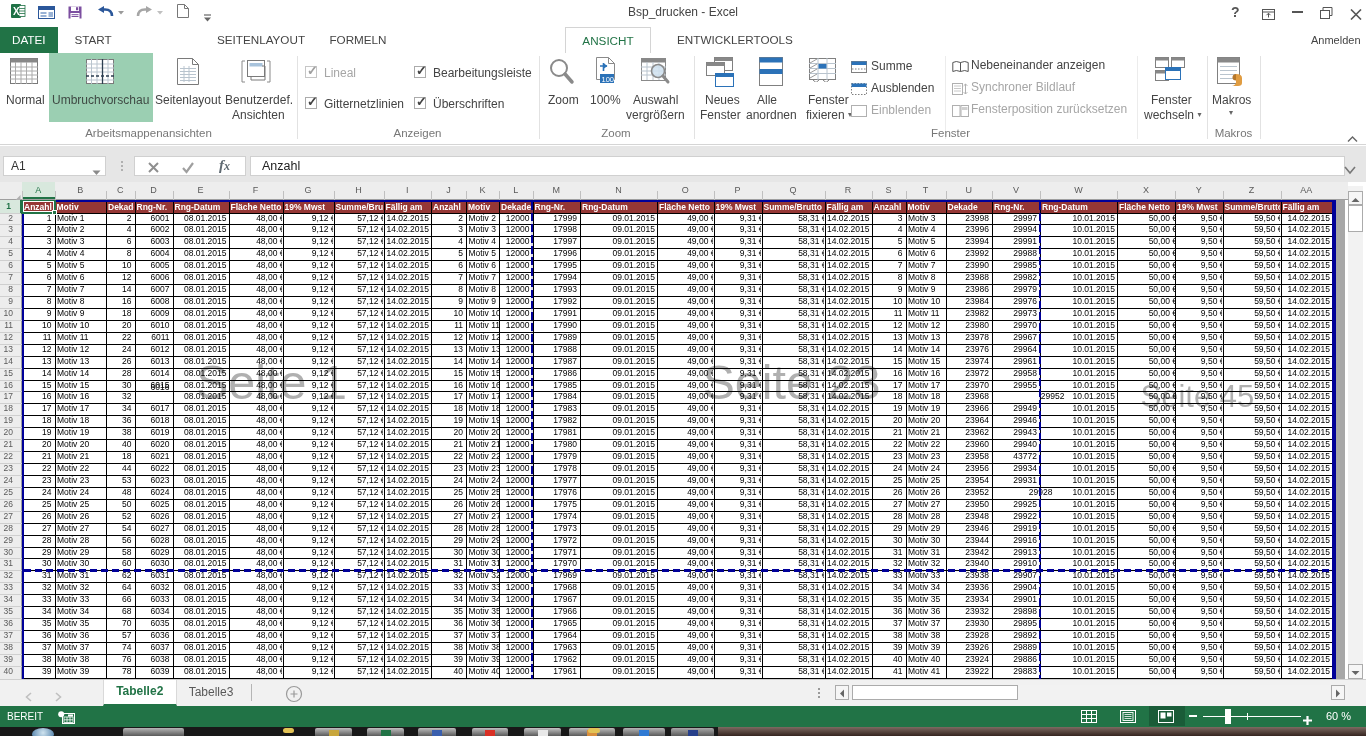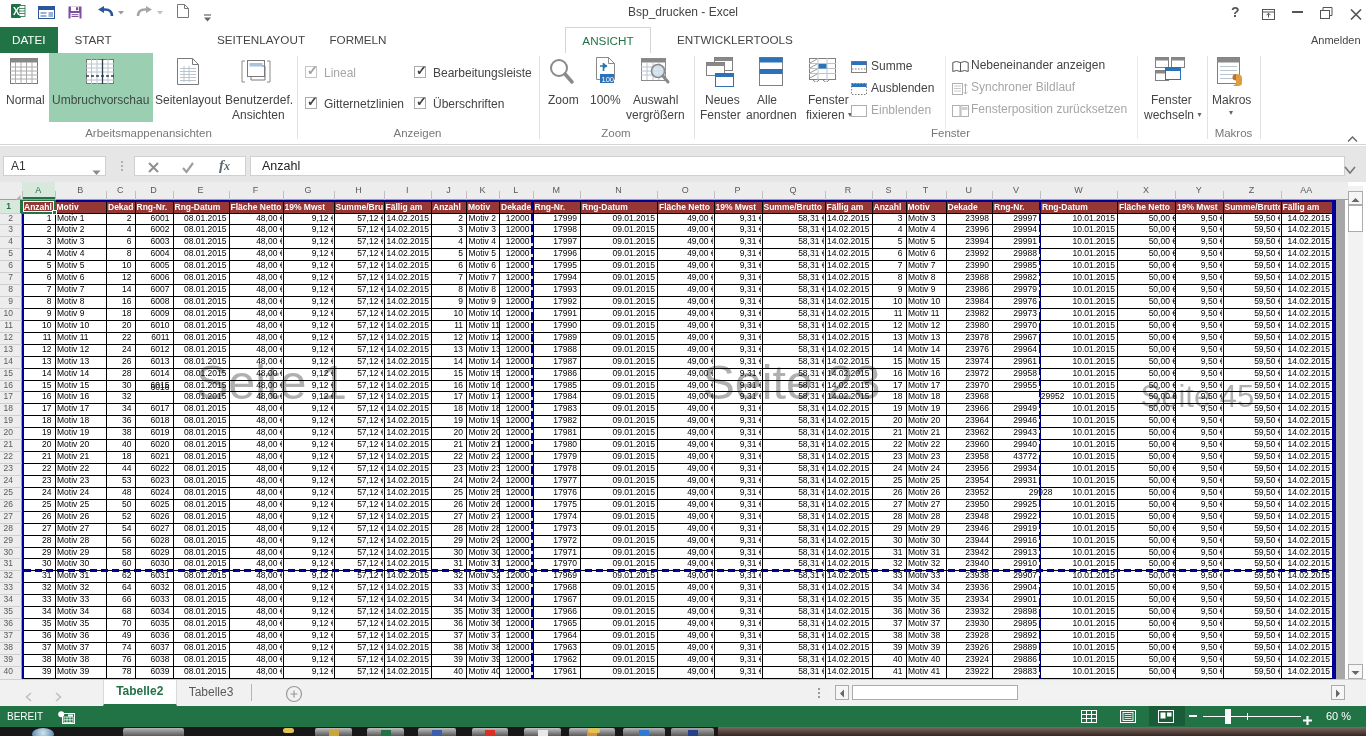--- a/index.html
+++ b/index.html
@@ -1362,21 +1362,21 @@
 <div class="cell txt" style="left:905.5px;top:418.12px;width:39.5px;height:11.93px;line-height:11.93px">Motiv 37</div>
 <div class="cell num" style="left:945.5px;top:418.12px;width:46.0px;height:11.93px;line-height:11.93px">23930</div>
 <div class="cell num" style="left:992px;top:418.12px;width:47.5px;height:11.93px;line-height:11.93px">29895</div>
 <div class="cell date" style="left:1040px;top:418.12px;width:76.5px;height:11.93px;line-height:11.93px">10.01.2015</div>
 <div class="cell cur" style="left:1117px;top:418.12px;width:57.5px;height:11.93px;line-height:11.93px"><span>50,00 €</span></div>
 <div class="cell cur" style="left:1175px;top:418.12px;width:47.0px;height:11.93px;line-height:11.93px"><span>9,50 €</span></div>
 <div class="cell cur" style="left:1222.5px;top:418.12px;width:57.5px;height:11.93px;line-height:11.93px"><span>59,50 €</span></div>
 <div class="cell date" style="left:1280.5px;top:418.12px;width:51.0px;height:11.93px;line-height:11.93px">14.02.2015</div>
 <div class="cell num" style="left:22px;top:430.04999999999995px;width:32.0px;height:11.93px;line-height:11.93px">36</div>
 <div class="cell txt" style="left:54.5px;top:430.04999999999995px;width:51.0px;height:11.93px;line-height:11.93px">Motiv 36</div>
-<div class="cell num" style="left:106px;top:430.04999999999995px;width:28.0px;height:11.93px;line-height:11.93px">49</div>
+<div class="cell num" style="left:106px;top:430.04999999999995px;width:28.0px;height:11.93px;line-height:11.93px">57</div>
 <div class="cell num" style="left:134.5px;top:430.04999999999995px;width:37.5px;height:11.93px;line-height:11.93px">6036</div>
 <div class="cell date" style="left:172.5px;top:430.04999999999995px;width:55.5px;height:11.93px;line-height:11.93px">08.01.2015</div>
 <div class="cell cur" style="left:228.5px;top:430.04999999999995px;width:53.5px;height:11.93px;line-height:11.93px"><span>48,00 €</span></div>
 <div class="cell cur" style="left:282.5px;top:430.04999999999995px;width:50.5px;height:11.93px;line-height:11.93px"><span>9,12 €</span></div>
 <div class="cell cur" style="left:333.5px;top:430.04999999999995px;width:49.5px;height:11.93px;line-height:11.93px"><span>57,12 €</span></div>
 <div class="cell date" style="left:383.5px;top:430.04999999999995px;width:47.0px;height:11.93px;line-height:11.93px">14.02.2015</div>
 <div class="cell num" style="left:431px;top:430.04999999999995px;width:34.5px;height:11.93px;line-height:11.93px">37</div>
 <div class="cell txt" style="left:466px;top:430.04999999999995px;width:32.5px;height:11.93px;line-height:11.93px">Motiv 37</div>
 <div class="cell num" style="left:499px;top:430.04999999999995px;width:33.0px;height:11.93px;line-height:11.93px">12000</div>
 <div class="cell num" style="left:532.5px;top:430.04999999999995px;width:47.0px;height:11.93px;line-height:11.93px">17964</div>

